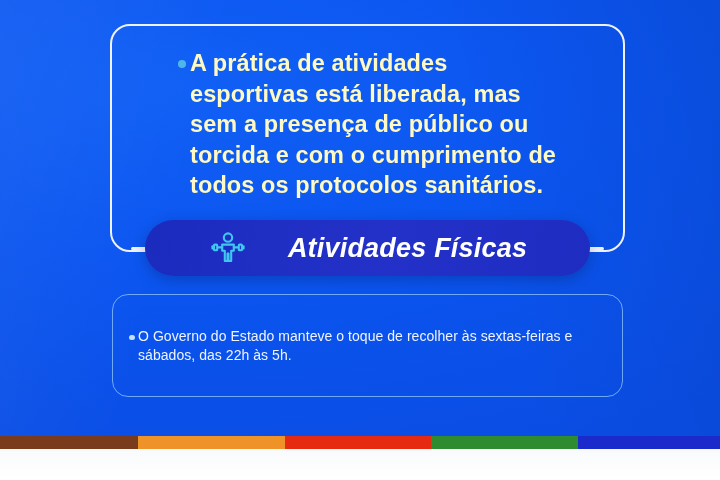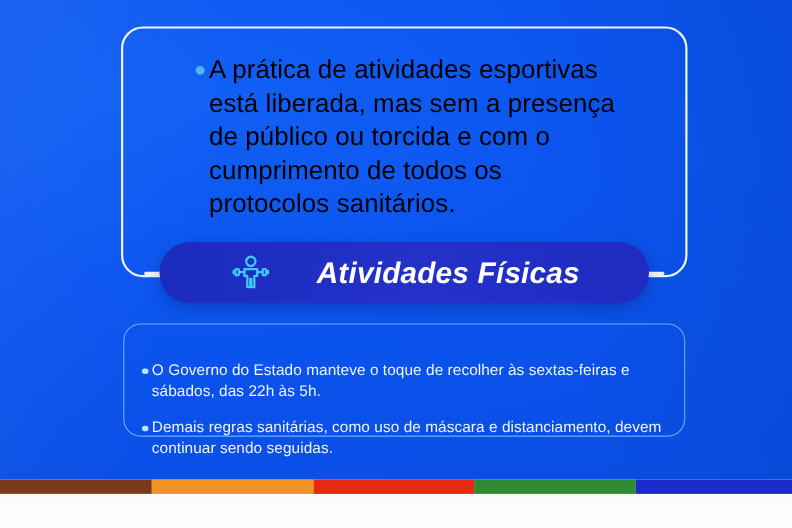--- a/index.html
+++ b/index.html
@@ -83,22 +83,22 @@
     width: 8px;
     height: 8px;
     border-radius: 50%;
     background: #4DB8E8;
     margin-top: 12px;
     margin-right: 4px;
   }
   .top-text {
     font-size: 23.5px;
     line-height: 30.5px;
-    color: #000000;
-    font-weight: 400;
+    color: #fef9c3;
+    font-weight: 700;
     letter-spacing: 0.1px;
   }
 
   
   .tick {
     position: absolute;
     top: 247px;
     width: 16px;
     height: 2.5px;
     background: rgba(255,255,255,0.93);
@@ -220,24 +220,20 @@
       </svg>
     </span>
     <span class="banner-title">Atividades Físicas</span>
   </div>
 
   <div class="bottom-list">
     <div class="bottom-item">
       <span class="bottom-dot"></span>
       <span class="bottom-text">O Governo do Estado manteve o toque de recolher às sextas-feiras e sábados, das 22h às 5h.</span>
     </div>
-    <div class="bottom-item">
-      <span class="bottom-dot"></span>
-      <span class="bottom-text">Demais regras sanitárias, como uso de máscara e distanciamento, devem continuar sendo seguidas.</span>
-    </div>
   </div>
 
   <div class="strip">
     <div class="strip-seg" style="background: rgb(122, 58, 28); width: 138px;"></div>
     <div class="strip-seg" style="background: rgb(239, 146, 39); width: 147px;"></div>
     <div class="strip-seg" style="background: rgb(230, 42, 18); width: 146px;"></div>
     <div class="strip-seg" style="background: rgb(47, 139, 47); width: 147px;"></div>
     <div class="strip-seg" style="background: rgb(27, 43, 203); width: 142px;"></div>
   </div>
 

